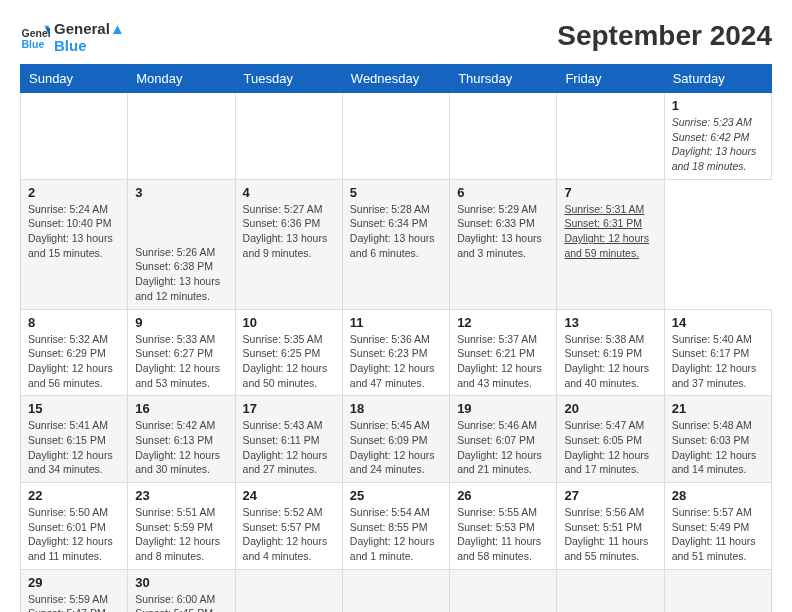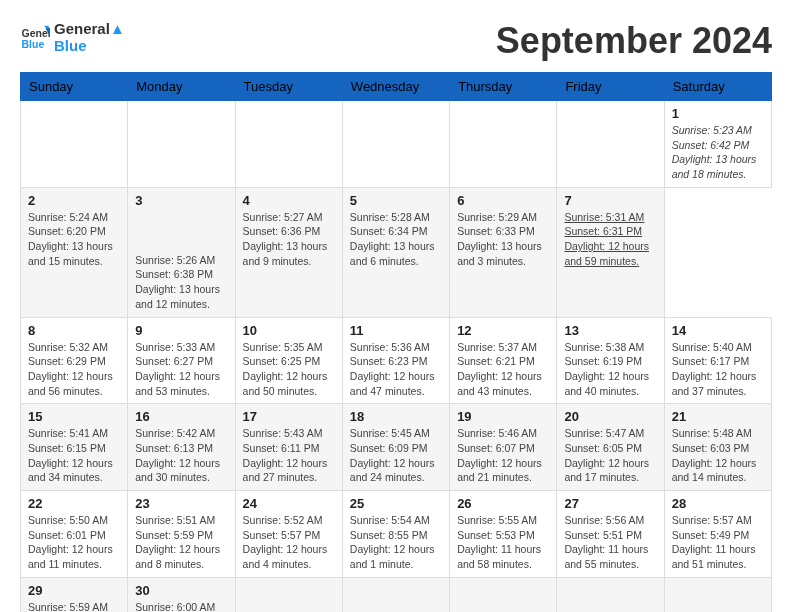--- a/index.html
+++ b/index.html
@@ -22,36 +22,36 @@
       gap: 4px;
     }
     .logo-icon {
       width: 30px;
       height: 30px;
     }
     .title-block {
       text-align: right;
     }
     .month-title {
-      font-size: 36px;
+      font-size: 28px;
       font-weight: bold;
       color: #333;
     }
     .location {
       font-size: 16px;
       color: #555;
     }
     .calendar {
       width: 100%;
       border-collapse: collapse;
       font-size: 11px;
     }
     .calendar th {
       background-color: #1565C0;
-      color: #000000;
+      color: #ffffff;
       text-align: left;
       padding: 6px 8px;
       font-size: 13px;
       font-weight: normal;
       border: 1px solid #1565C0;
     }
     .calendar td {
       vertical-align: top;
       padding: 5px 7px;
       border: 1px solid #ddd;
@@ -125,21 +125,21 @@
           <span class="day-number">1</span>
           <div class="day-info" style="white-space: pre-line; font-style: italic;">Sunrise: 5:23 AM
 Sunset: 6:42 PM
 Daylight: 13 hours and 18 minutes.</div>
         </td>
       </tr>
       <tr>
         <td>
           <span class="day-number">2</span>
           <div class="day-info" style="white-space: pre-line;">Sunrise: 5:24 AM
-Sunset: 6:20 PM
+Sunset: 10:40 PM
 Daylight: 13 hours and 15 minutes.</div>
         </td>
         <td>
           <span class="day-number">3</span>
           <div class="day-info" style="white-space: pre-line; margin-top: 45px;">Sunrise: 5:26 AM
 Sunset: 6:38 PM
 Daylight: 13 hours and 12 minutes.</div>
         </td>
         <td>
           <span class="day-number">4</span>

